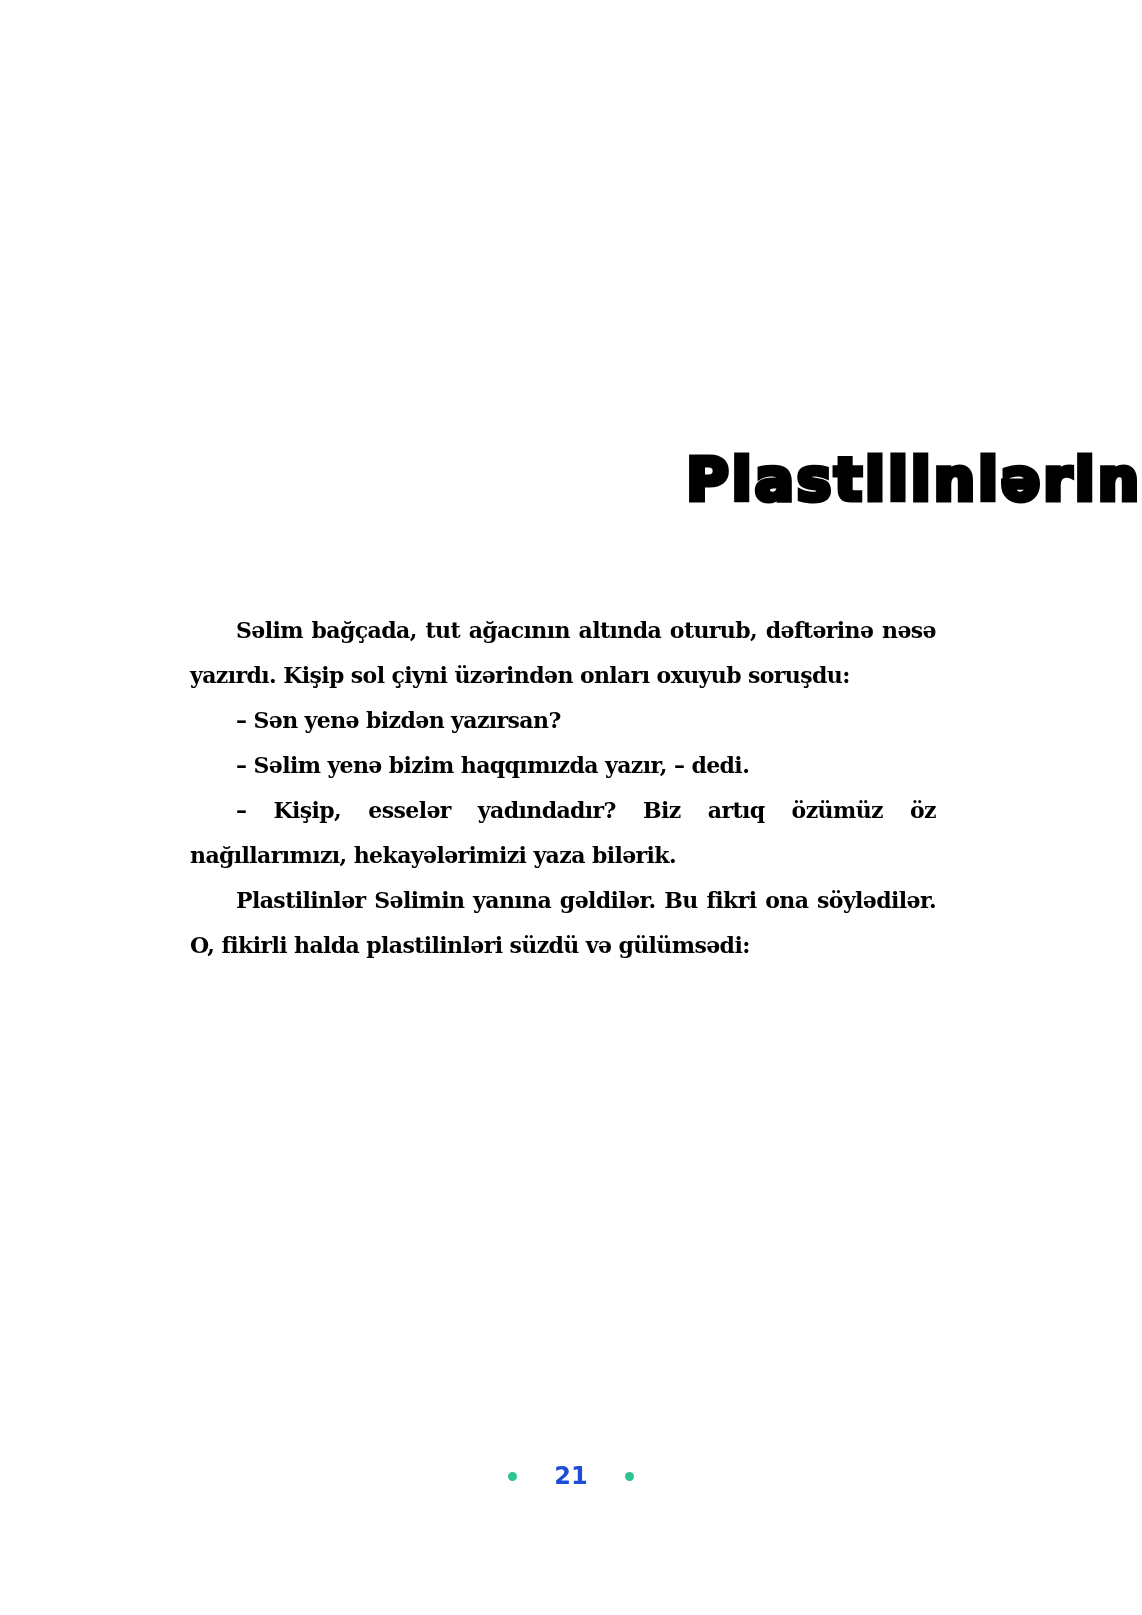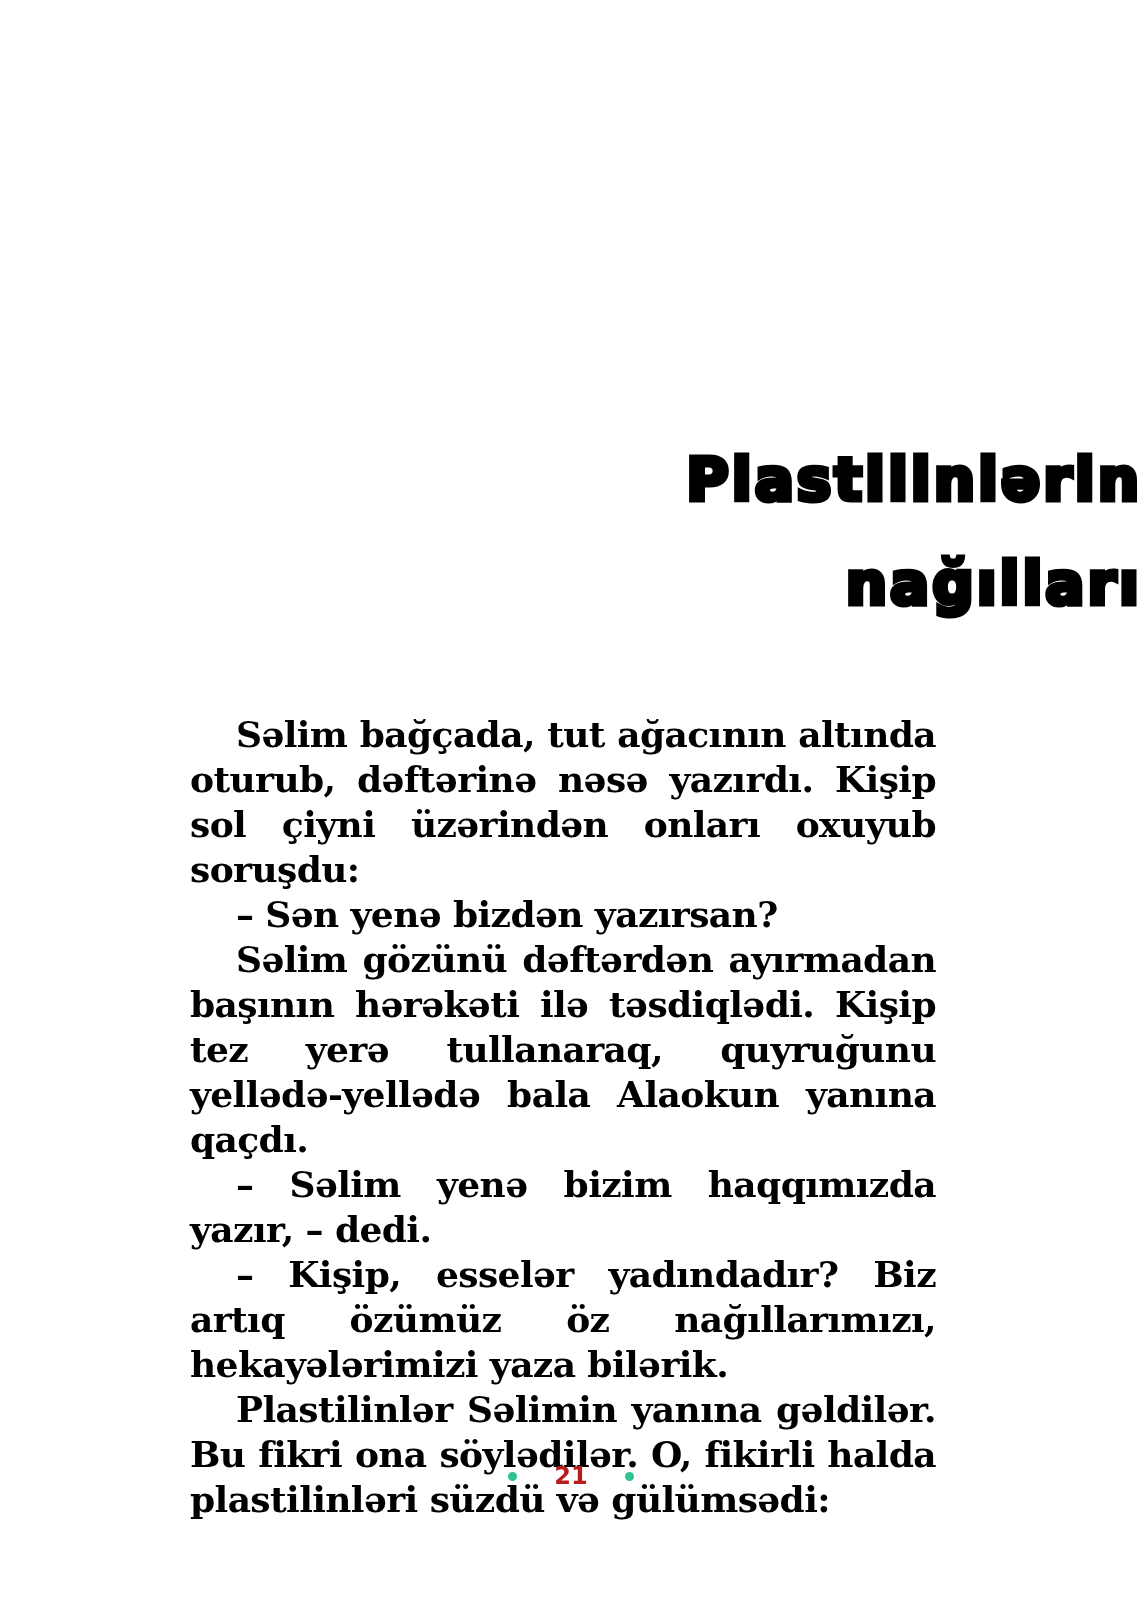--- a/index.html
+++ b/index.html
@@ -28,21 +28,21 @@
     letter-spacing: 3px;
   }
   .title .title-line {
     display: block;
   }
   .content {
     margin: 76px auto 0 190px;
     width: 746px;
     font-family: "DejaVu Serif", "Liberation Serif", serif;
     font-weight: bold;
-    font-size: 36px;
+    font-size: 22px;
     line-height: 45px;
     letter-spacing: -0.6px;
     text-align: justify;
     color: #000000;
   }
   .content p {
     margin: 0;
     text-indent: 46px;
   }
   .footer {
@@ -50,44 +50,42 @@
     left: 0;
     top: 1462px;
     width: 100%;
     display: flex;
     align-items: center;
     justify-content: center;
     gap: 37px;
     font-family: "DejaVu Sans", "Liberation Sans", sans-serif;
     font-weight: bold;
     font-size: 24px;
-    color: #b91c1c;
+    color: #1d4ed8;
   }
   .dot {
     display: inline-block;
     width: 9px;
     height: 9px;
     border-radius: 50%;
     background: #2ec48f;
   }
 </style>
 </head>
 <body>
 
 <div class="page">
 
   <h1 class="title">
     <span class="title-line">Plastilinlərin</span>
-    <span class="title-line">nağılları</span>
   </h1>
 
   <div class="content">
       <p>Səlim bağçada, tut ağacının altında oturub, dəftərinə nəsə yazırdı. Kişip sol çiyni üzərindən onları oxuyub soruşdu:</p>
       <p>– Sən yenə bizdən yazırsan?</p>
-      <p>Səlim gözünü dəftərdən ayırmadan başının hərəkəti ilə təsdiqlədi. Kişip tez yerə tullanaraq, quyruğunu yellədə-yellədə bala Alaokun yanına qaçdı.</p>
       <p>– Səlim yenə bizim haqqımızda yazır, – dedi.</p>
       <p>– Kişip, esselər yadındadır? Biz artıq özümüz öz nağıllarımızı, hekayələrimizi yaza bilərik.</p>
       <p>Plastilinlər Səlimin yanına gəldilər. Bu fikri ona söylədilər. O, fikirli halda plastilinləri süzdü və gülümsədi:</p>
     </div>
 
   <div class="footer">
     <span class="dot" style="background: rgb(46, 196, 143);"></span>
     <span class="page-number">21</span>
     <span class="dot" style="background: rgb(46, 196, 143);"></span>
   </div>

